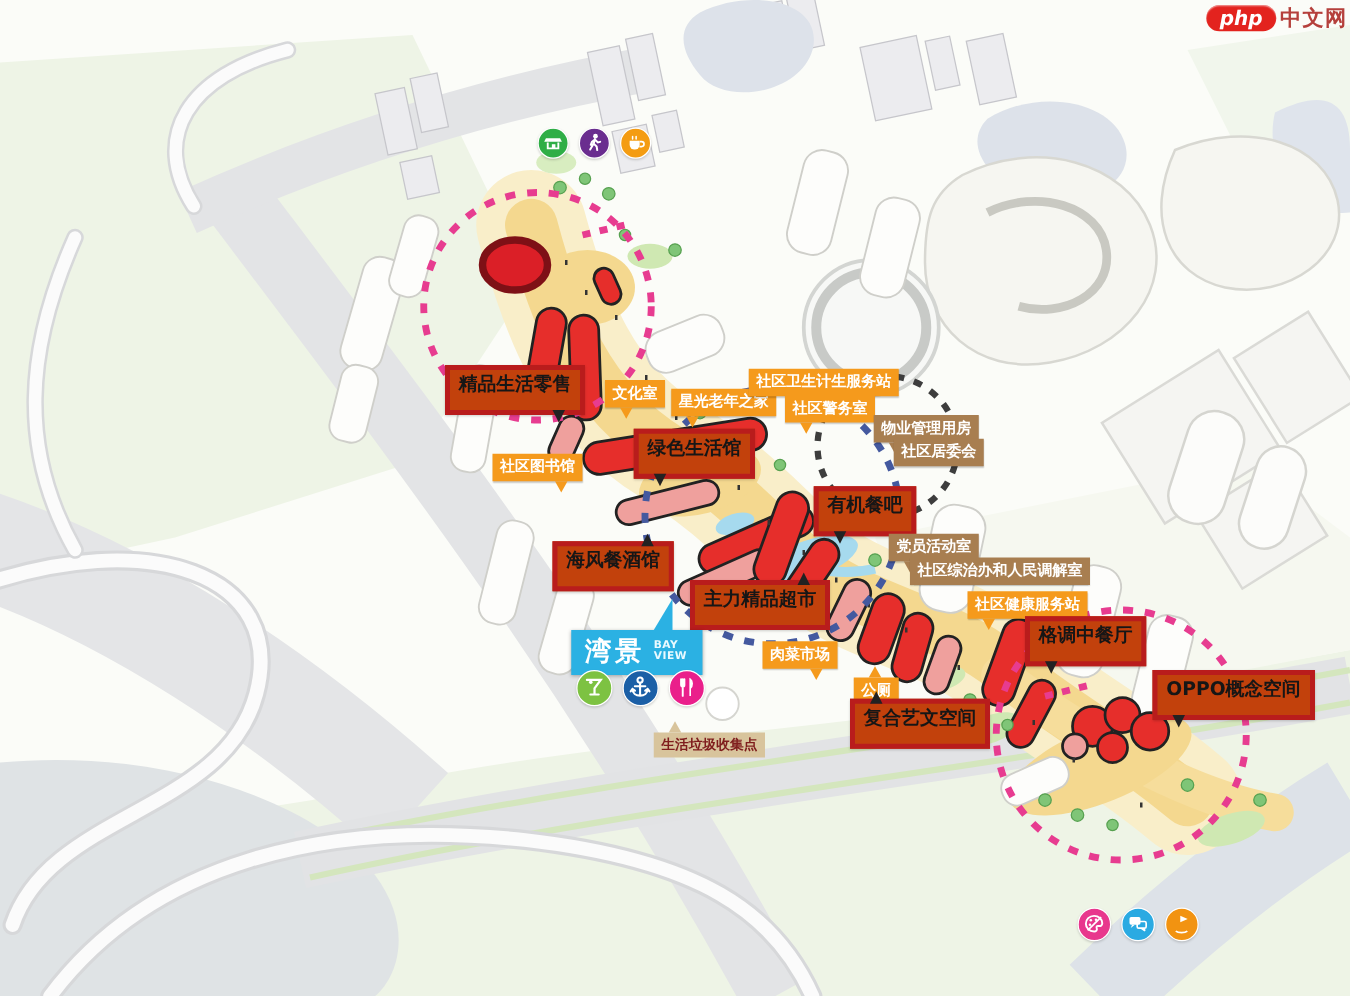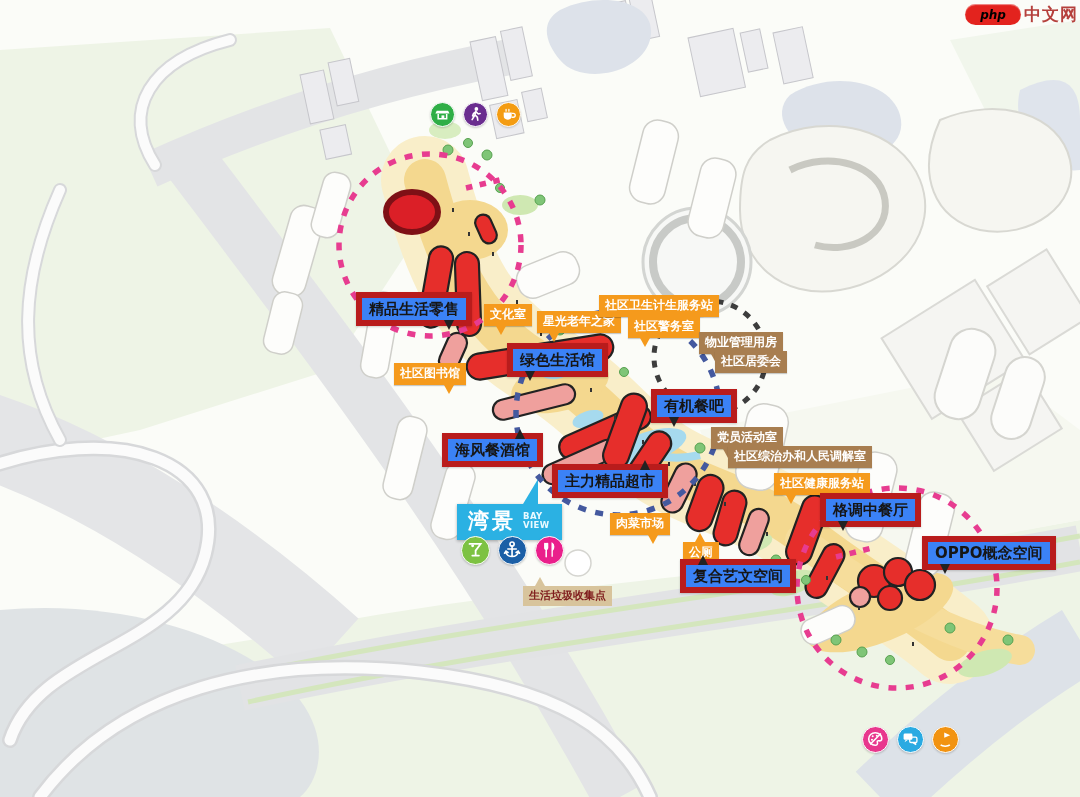--- a/index.html
+++ b/index.html
@@ -2,21 +2,21 @@
 <html><head>
 <meta charset="utf-8">
 <style>
   html,body{margin:0;padding:0;background:#ffffff;}
   #stage{position:relative;width:1080px;height:797px;margin:0 auto;background:#fbfcf8;overflow:hidden;
          font-family:"DejaVu Sans","Liberation Sans",sans-serif;}
   #map-svg{position:absolute;left:0;top:0;z-index:1;}
 
   
   .lbl{position:absolute;white-space:nowrap;font-weight:700;z-index:3;}
-  .lbl.w{background:#3b82f6;color:#161616;font-size:15px;padding:2px 7px 1px;border:6px solid #b91c1c;
+  .lbl.w{background:#c2410c;color:#161616;font-size:15px;padding:2px 7px 11px;border:4px solid #b91c1c;
          box-shadow:0 1px 2px rgba(0,0,0,.18);}
   .lbl.o{background:#f59a1c;color:#ffffff;font-size:12px;padding:2px 6px 3px;box-shadow:0 1px 1px rgba(0,0,0,.2);}
   .lbl.b{background:#a87e50;color:#ffffff;font-size:12px;padding:2px 6px 3px;box-shadow:0 1px 1px rgba(0,0,0,.2);}
   .lbl.t{background:#d8c49c;color:#7f1d1d;font-size:11px;padding:2px 6px 3px;}
 
   .pd::after,.pdr::after,.pu::after,.pur::after{content:"";position:absolute;width:0;height:0;}
   .pd::after{top:100%;left:12px;border-left:5px solid transparent;border-right:5px solid transparent;}
   .pdr::after{top:100%;right:12px;border-left:5px solid transparent;border-right:5px solid transparent;}
   .pu::after{bottom:100%;left:12px;border-left:5px solid transparent;border-right:5px solid transparent;}
   .pur::after{bottom:100%;right:12px;border-left:5px solid transparent;border-right:5px solid transparent;}
@@ -49,23 +49,23 @@
   .icon-row{position:absolute;display:flex;gap:8px;z-index:4;}
   .ic{border-radius:50%;display:flex;align-items:center;justify-content:center;
       border:1.5px solid #fff;box-shadow:0 1px 2px rgba(0,0,0,.18);}
   .ic svg{display:block;width:82%;height:82%;}
   #icons-river{left:430px;top:102px;}  #icons-river .ic{width:23px;height:23px;}
   #icons-bay{left:461px;top:536px;}    #icons-bay .ic{width:27px;height:27px;}
   #icons-coastal{left:862px;top:726px;}#icons-coastal .ic{width:25px;height:25px;}
 
   
   #watermark{position:absolute;right:2px;top:3px;display:flex;align-items:center;gap:3px;z-index:5;}
-  #wm-oval{width:56px;height:21px;border-radius:11px;background:#e3231e;color:#000000;
+  #wm-oval{width:56px;height:21px;border-radius:11px;background:#e3231e;color:#ffffff;
            display:flex;align-items:center;justify-content:center;
-           font-size:12px;font-weight:700;font-style:italic;box-shadow:inset 0 1px 1px rgba(255,255,255,.5);}
+           font-size:16px;font-weight:700;font-style:italic;box-shadow:inset 0 1px 1px rgba(255,255,255,.5);}
   #wm-name{font-size:17px;font-weight:900;color:#b5403c;letter-spacing:1px;}
 </style>
 </head>
 <body>
 
 <div id="stage">
 
   <svg id="map-svg" width="1080" height="797" viewBox="0 0 1080 797">
 
     <rect x="0" y="0" width="1080" height="797" fill="#fbfcf8"></rect>

